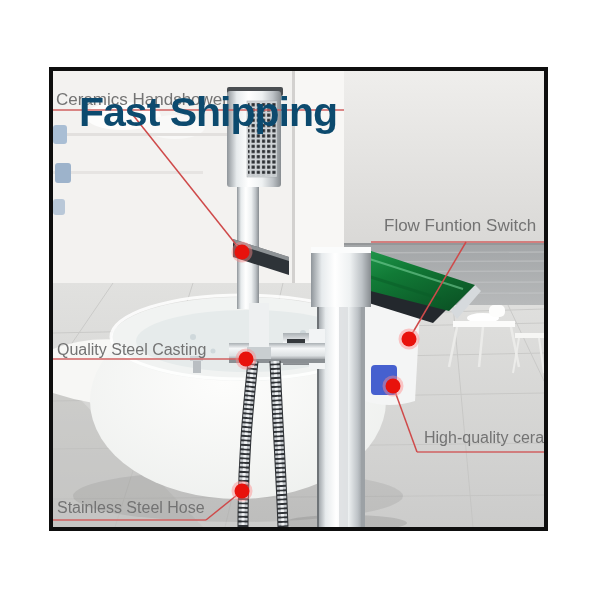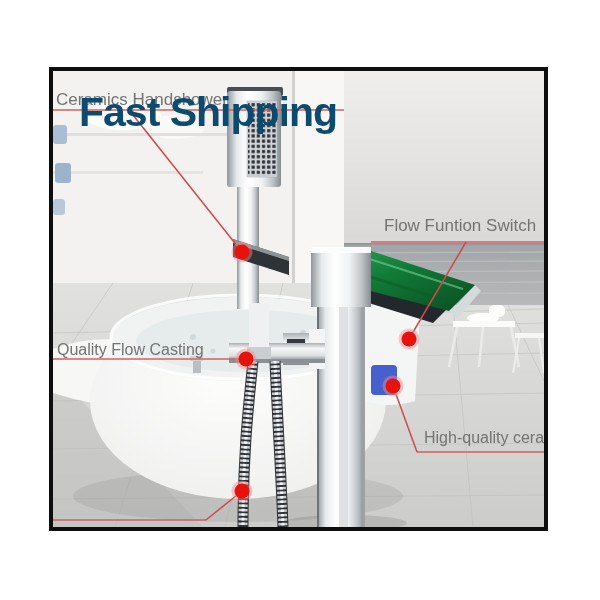--- a/index.html
+++ b/index.html
@@ -222,16 +222,17 @@
         <g>
           <circle cx="189" cy="420" r="10.5" fill="#ff8a8a" opacity="0.45"></circle>
             <circle cx="189" cy="420" r="7.5" fill="#e8120c"></circle>
         </g>
       </g>
     </svg>
 
     <div class="label" style="left:3px;top:20px;">Ceramics Handshower</div>
     <div class="banner">Fast Shipping</div>
     <div class="label" style="left:331px;top:146px;text-align:center;">Flow Funtion Switch</div>
-    <div class="label small" style="left:4px;top:270px;">Quality Flow Casting</div>
+    <div class="label small" style="left:4px;top:270px;">Quality Steel Casting</div>
     <div class="label small" style="left:371px;top:358px;">High-quality ceran</div>
+    <div class="label small" style="left:4px;top:428px;">Stainless Steel Hose</div>
   </div>
 </div>
 
 </body></html>

